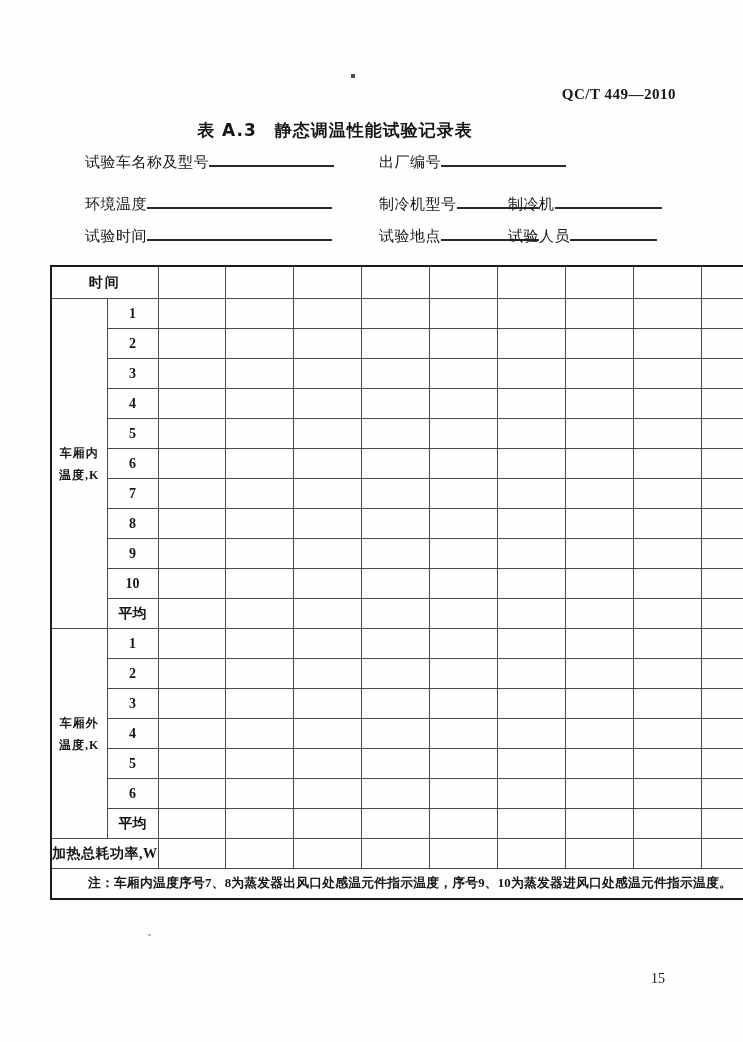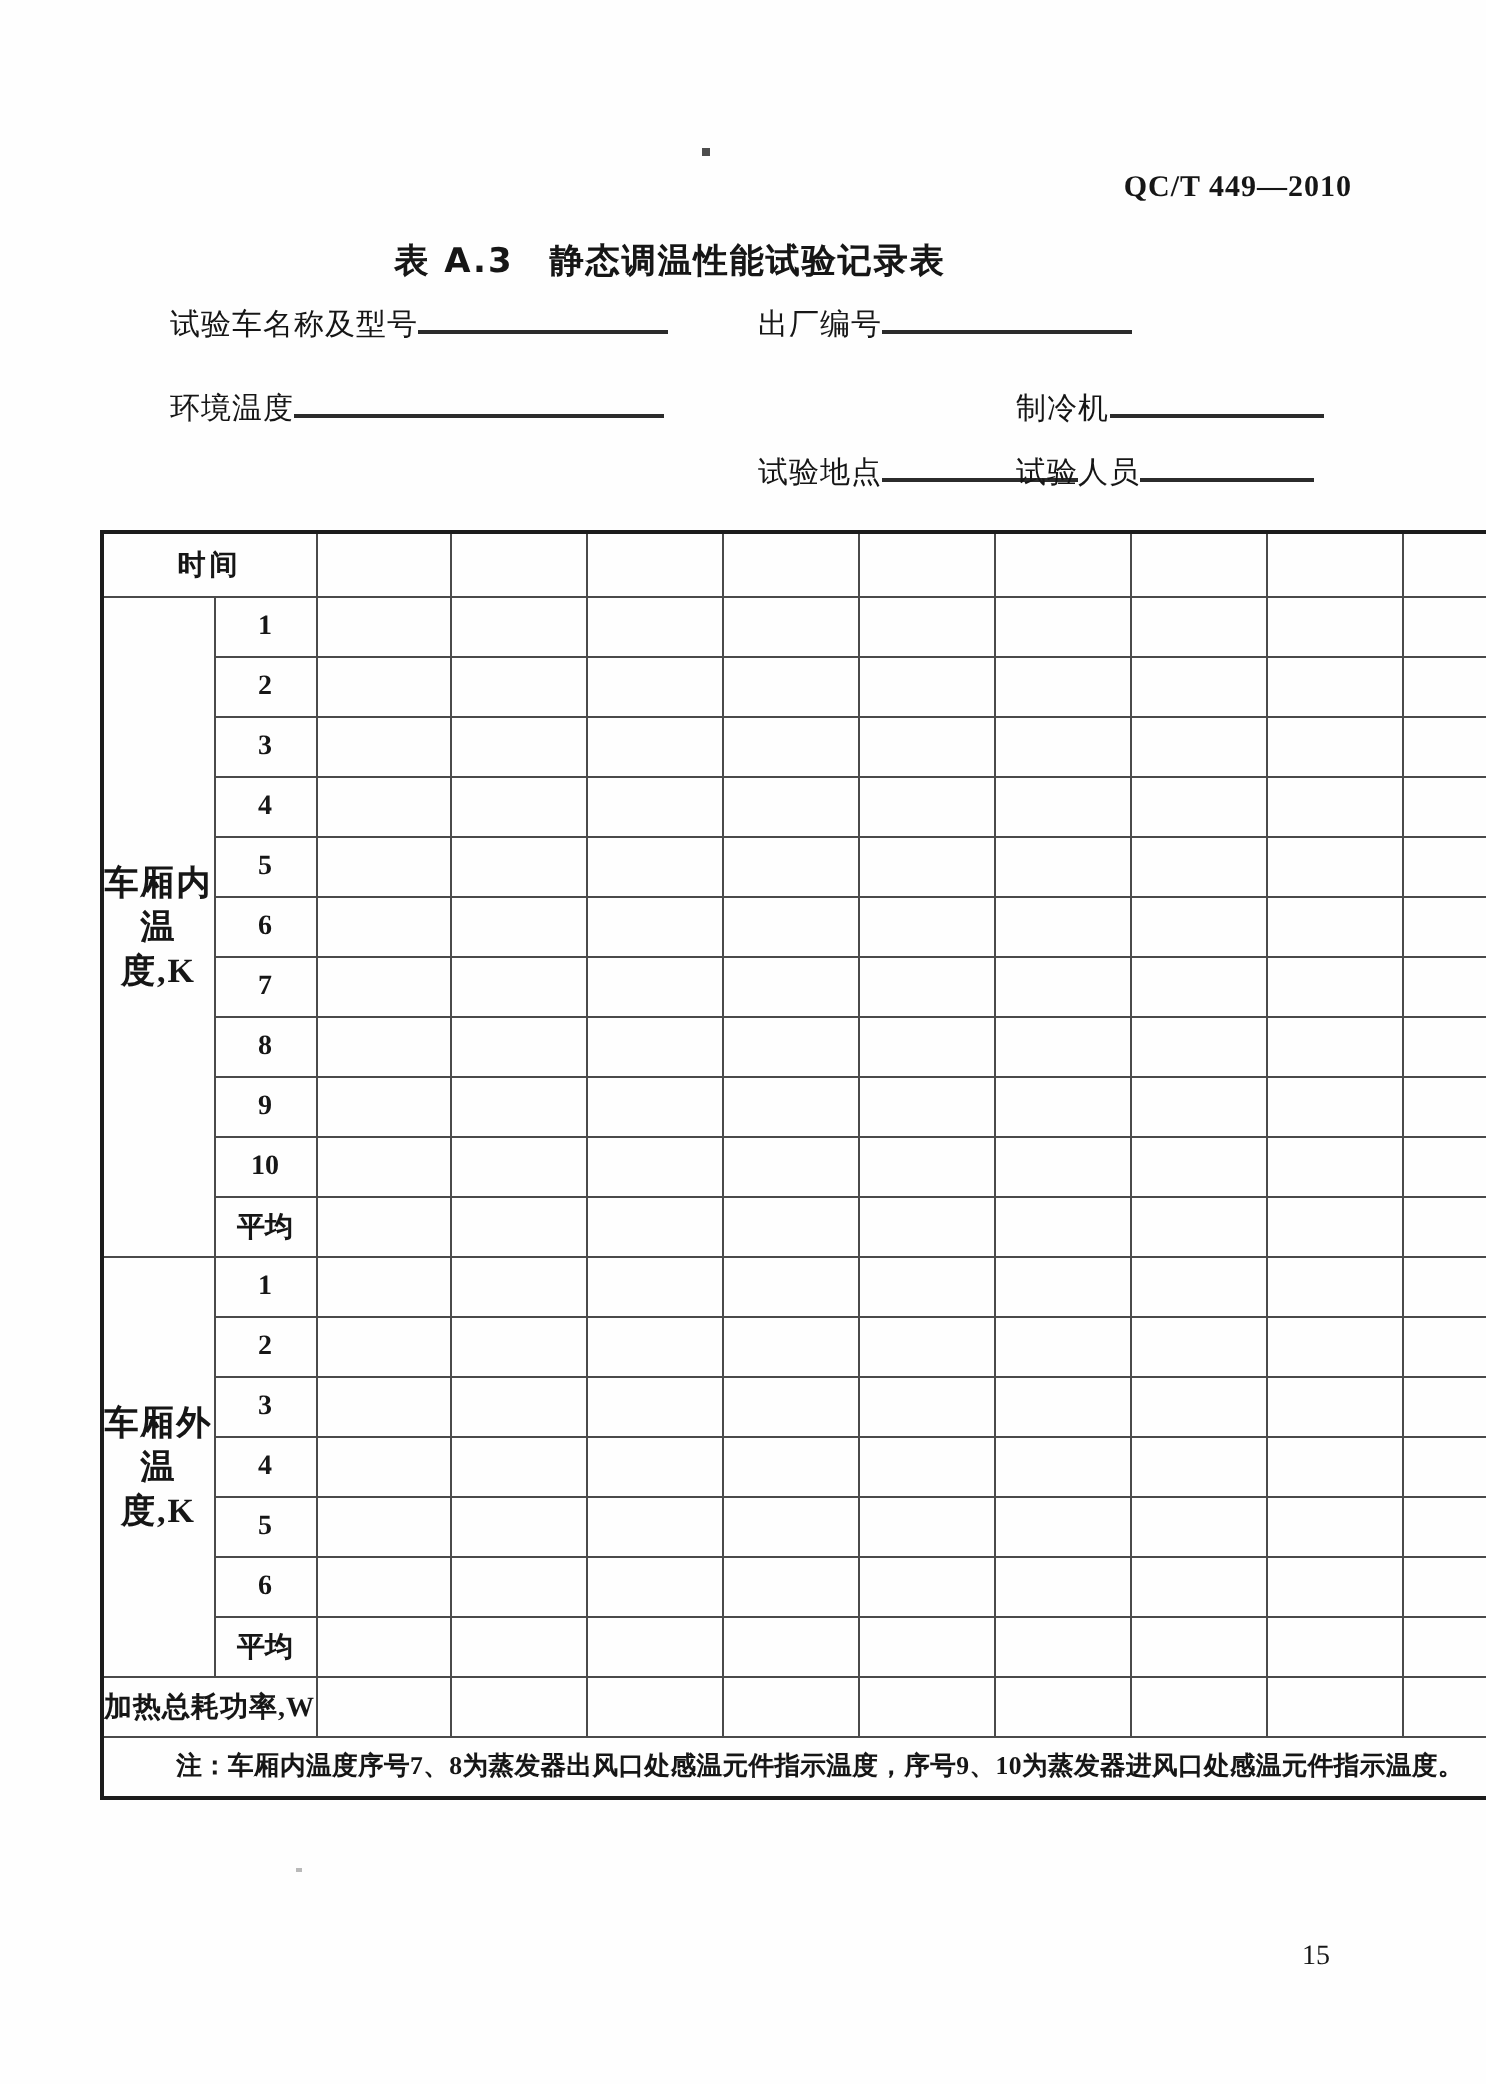--- a/index.html
+++ b/index.html
@@ -53,21 +53,21 @@
     font-size:14px;
     font-weight:bold;
   }
   table.rec td{
     border:1px solid #4a4a4a;
     text-align:center;vertical-align:middle;
     padding:0;height:29px;
     overflow:hidden;
   }
   tr.header-row td{height:31px;letter-spacing:2px;}
-  td.sec-label{font-size:17px;line-height:22px;letter-spacing:1px;}
+  td.sec-label{font-size:12px;line-height:22px;letter-spacing:1px;}
   td.power-label{text-align:left;padding-left:9px;letter-spacing:.5px;margin-left:12px;}
   td.note-cell{
     height:31px;font-size:12.8px;letter-spacing:0.2px;
     text-align:center;
   }
 </style>
 </head>
 <body>
 
 <div class="doc-code">QC/T 449—2010</div>
@@ -75,23 +75,25 @@
 <div class="speck s2"></div>
 
 <div class="title">表 A.3　静态调温性能试验记录表</div>
 
 <div class="form-row r1">
   <span class="fg c1"><span class="lbl">试验车名称及型号</span><span class="line" style="width:125px"></span></span>
   <span class="fg c2"><span class="lbl">出厂编号</span><span class="line" style="width:125px"></span></span>
 </div>
 <div class="form-row r2">
   <span class="fg c1"><span class="lbl">环境温度</span><span class="line" style="width:185px"></span></span>
+  <span class="fg c2"><span class="lbl">制冷机型号</span><span class="line" style="width:83px"></span></span>
   <span class="fg c3"><span class="lbl">制冷机</span><span class="line" style="width:107px"></span></span>
 </div>
 <div class="form-row r3">
+  <span class="fg c1"><span class="lbl">试验时间</span><span class="line" style="width:185px"></span></span>
   <span class="fg c2"><span class="lbl">试验地点</span><span class="line" style="width:98px"></span></span>
   <span class="fg c3"><span class="lbl">试验人员</span><span class="line" style="width:87px"></span></span>
 </div>
 
 <table class="rec">
   <colgroup id="cols">
       <col style="width: 56px;">
       <col style="width: 51px;">
       <col>
       <col>

